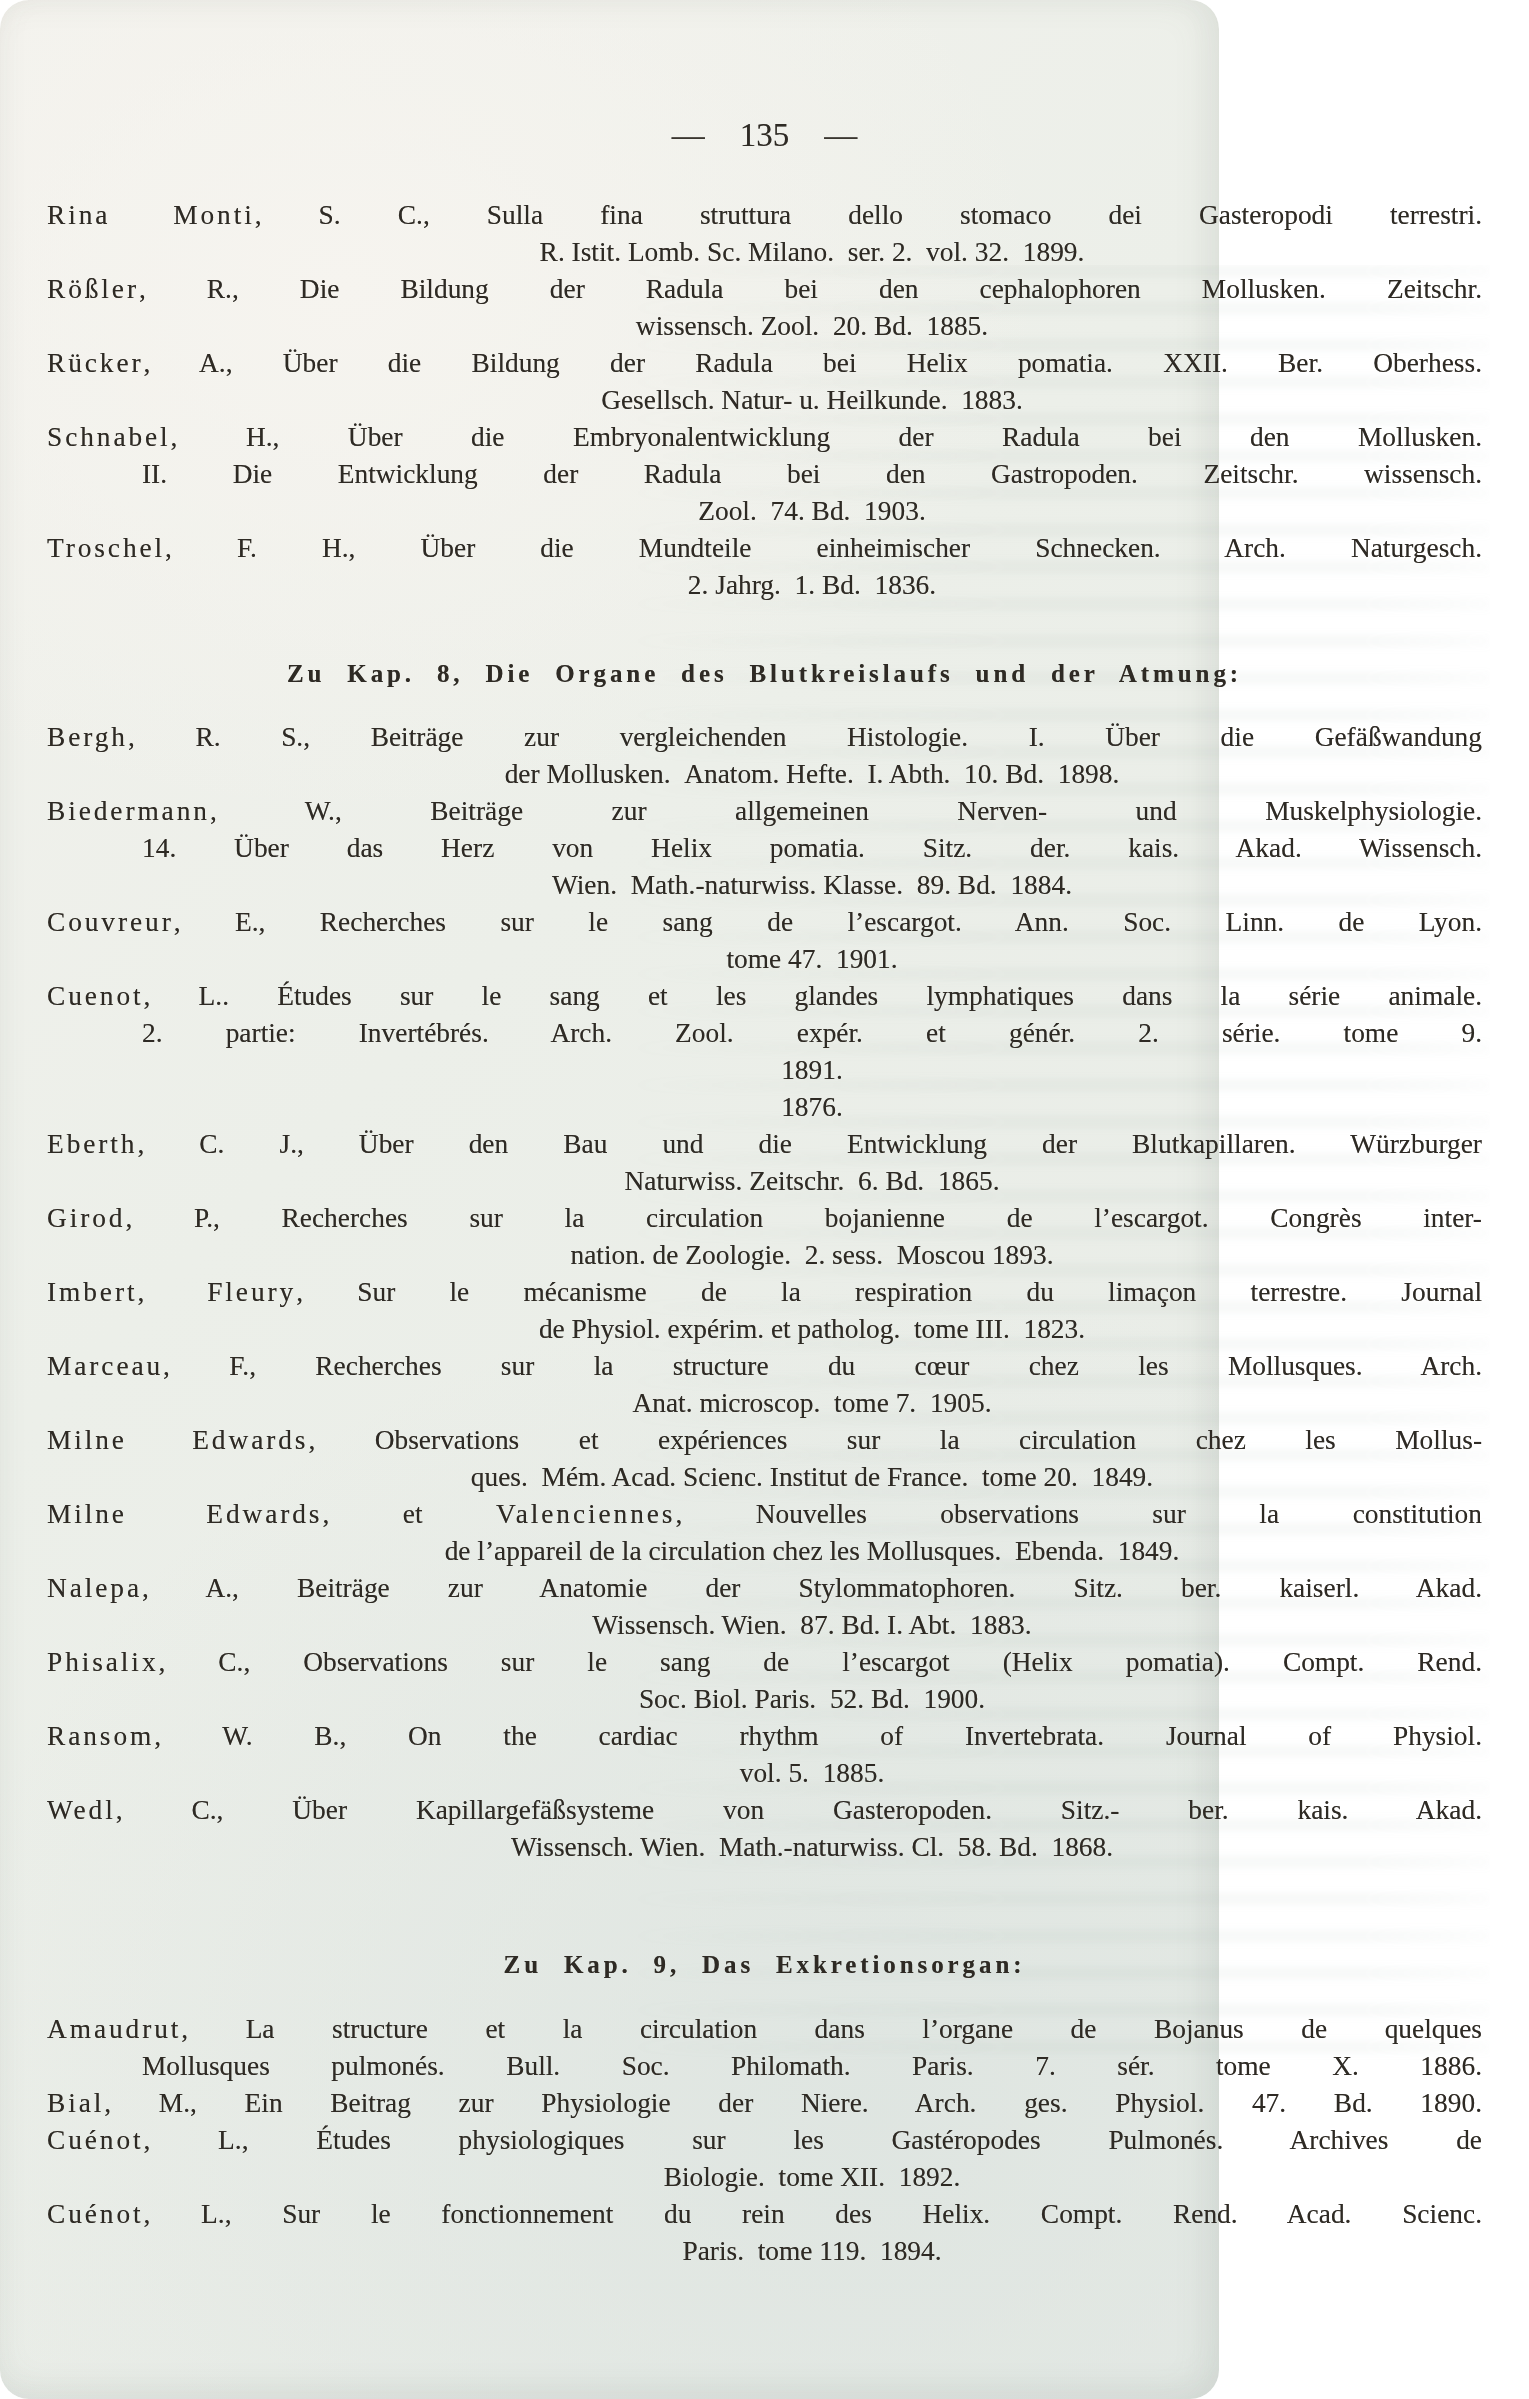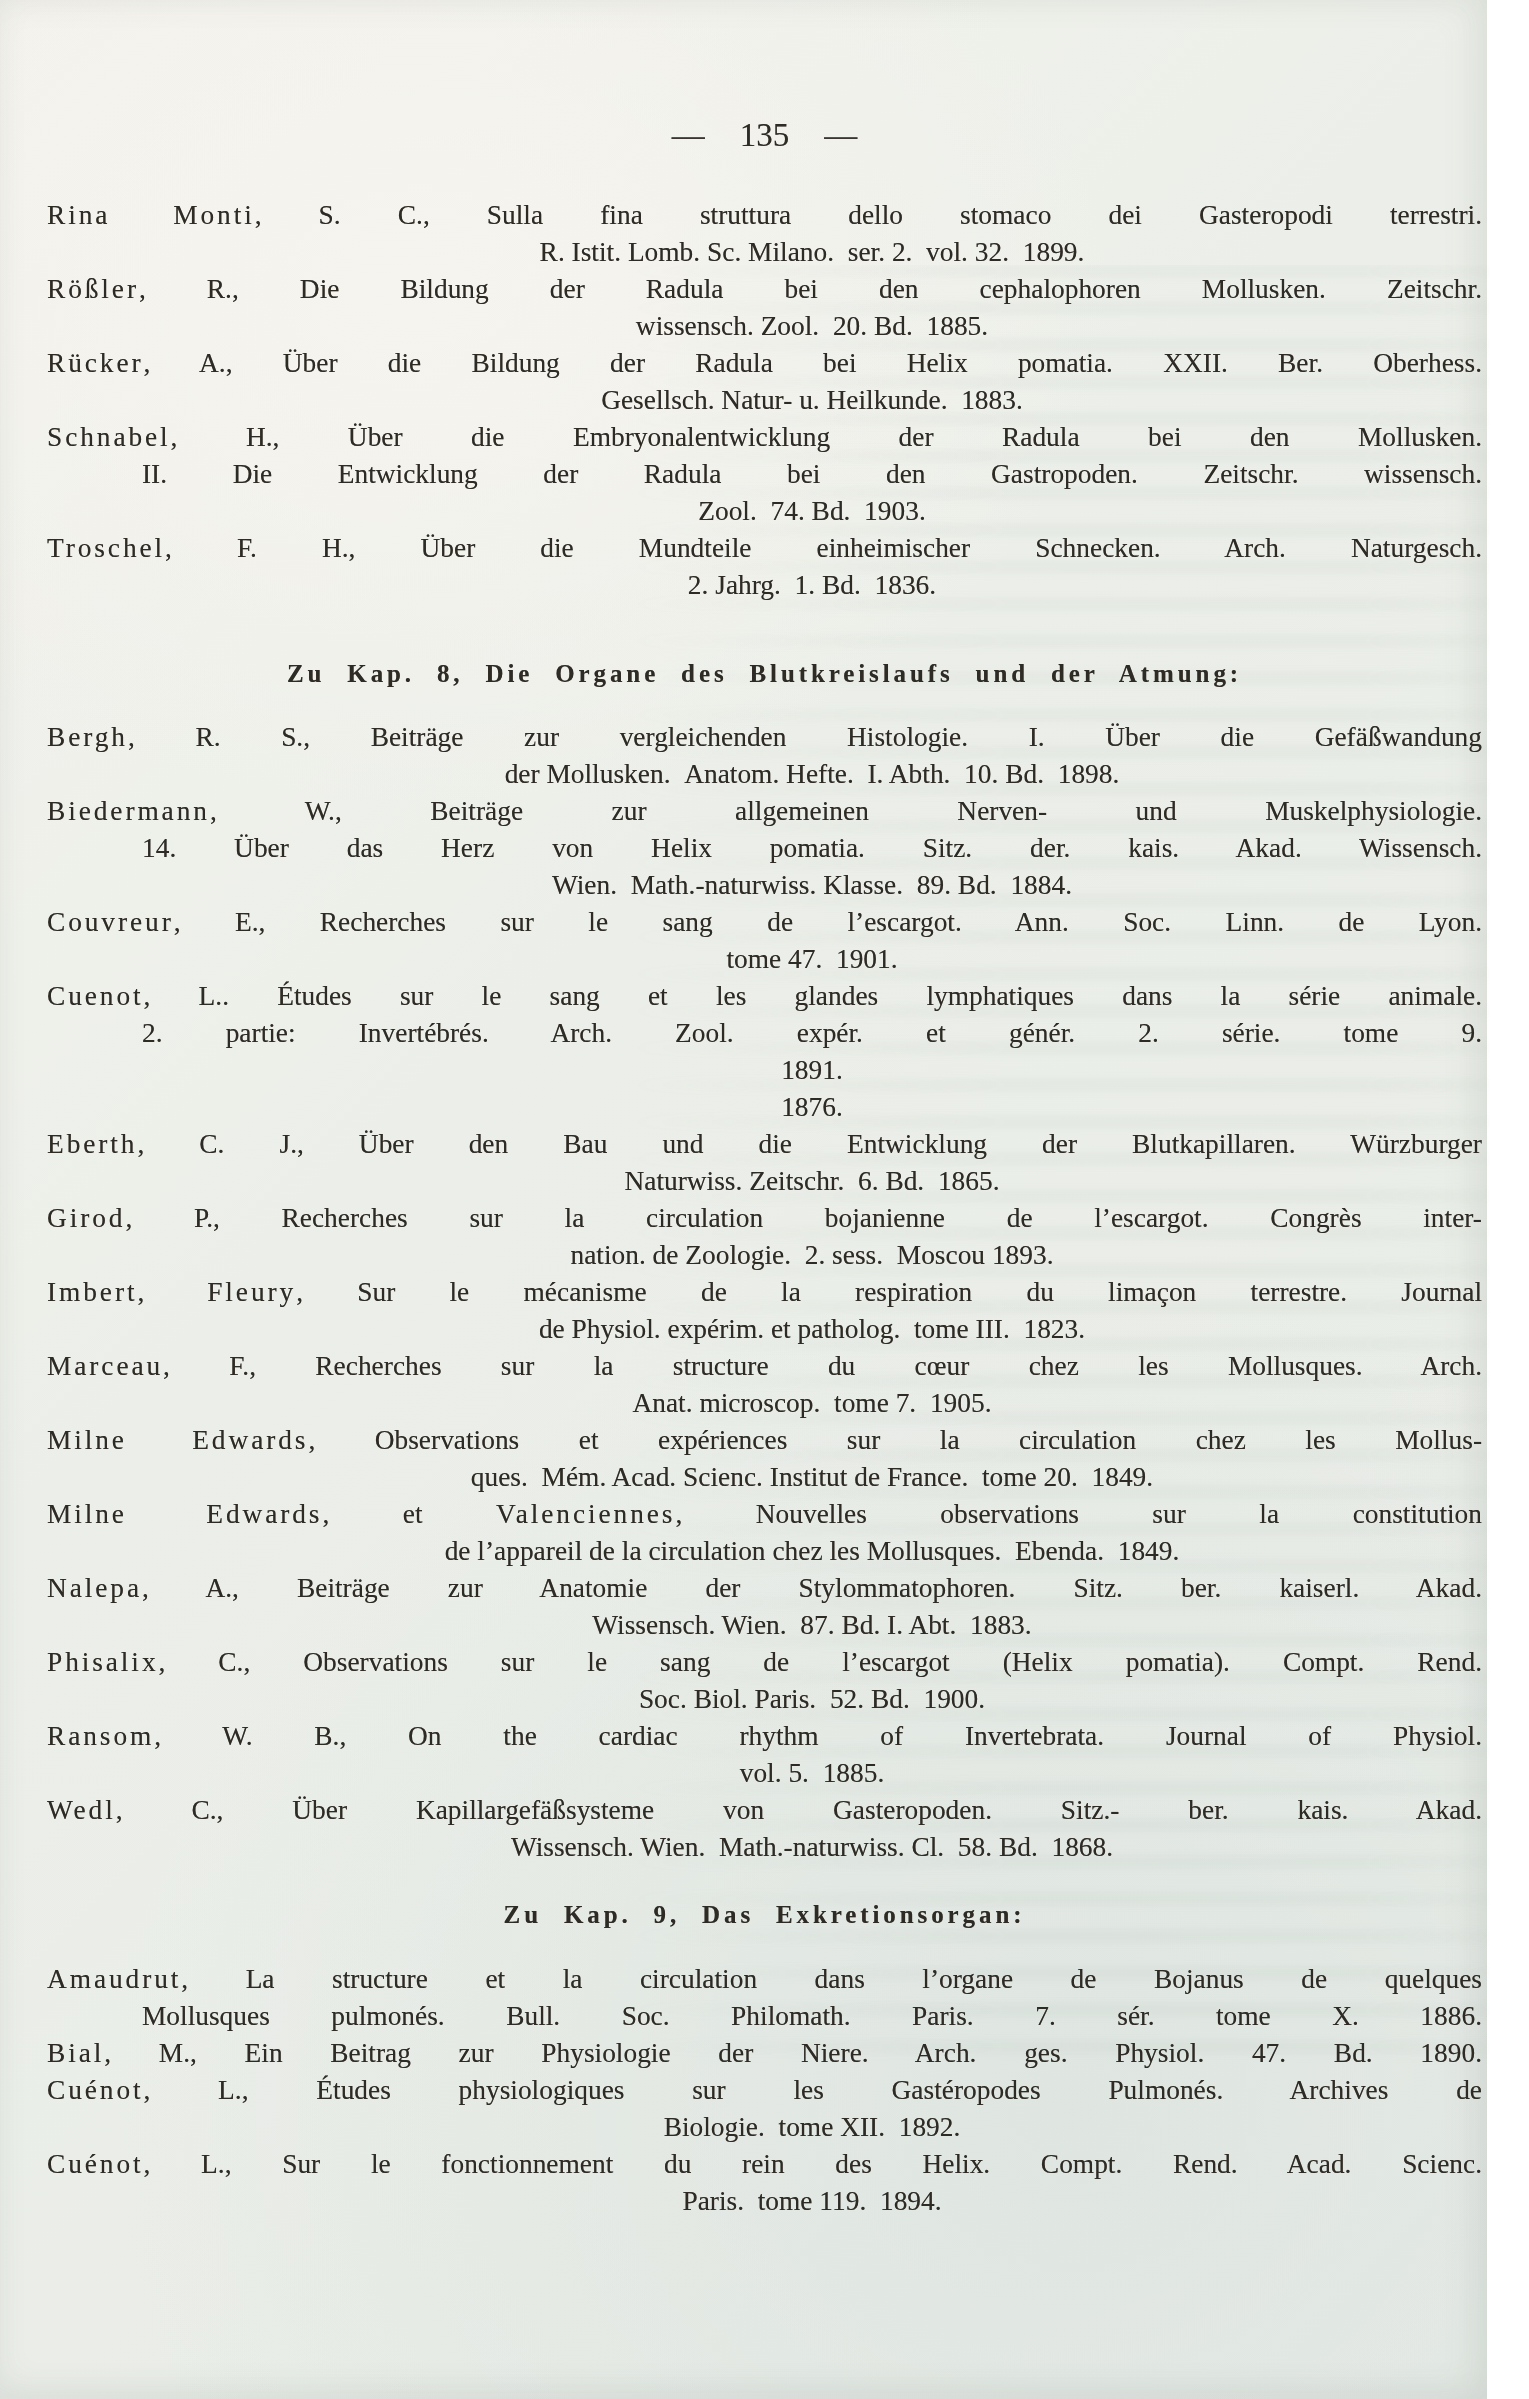--- a/index.html
+++ b/index.html
@@ -3,27 +3,28 @@
 <meta charset="utf-8">
 <style>
   html, body { margin: 0; padding: 0; }
   body {
     width: 1529px; height: 2399px;
     font-family: "Liberation Serif", "DejaVu Serif", serif;
     overflow: hidden;
   }
   .page {
     position: relative;
-    width: 1487px; height: 2399px;
+    width: 1219px; height: 2399px;
     color: #2e2a24;
     background:
       radial-gradient(1176px 882px at 28% 12%, #f6f4ef 0%, rgba(246,244,239,0) 60%),
       radial-gradient(1470px 1274px at 72% 88%, rgba(221,228,224,0.85) 0%, rgba(221,228,224,0) 65%),
       linear-gradient(135deg, #f3f2ed 0%, #ecefe9 40%, #e7ebe6 100%);
     box-shadow: inset -13.7px 0 35px rgba(90,100,95,0.08), inset 0 -11.8px 33px rgba(90,100,95,0.06);
+    border-radius: 29px;
   }
   
   .ghost {
     position: absolute; left: 627px; top: 265px; width: 863px; height: 1813px;
     background: repeating-linear-gradient(180deg,
       rgba(140,160,148,0.07) 0px, rgba(140,160,148,0.07) 11.8px,
       rgba(0,0,0,0) 11.8px, rgba(0,0,0,0) 37px);
     filter: blur(3.9px);
     -webkit-mask-image: linear-gradient(90deg, rgba(0,0,0,0) 0%, #000 45%, #000 85%, rgba(0,0,0,0.35) 100%);
     mask-image: linear-gradient(90deg, rgba(0,0,0,0) 0%, #000 45%, #000 85%, rgba(0,0,0,0.35) 100%);
@@ -42,21 +43,21 @@
   .line { height: 37px; line-height: 37px; text-align: center; }
   .line.cont { padding-left: 95px; }
   .line.just { text-align: justify; text-align-last: justify; }
   .spaced { letter-spacing: 2.9px; word-spacing: 2.9px; }
   .sec-heading {
     font-weight: 700; font-size: 25px; line-height: 37px;
     letter-spacing: 3.9px; word-spacing: 11.8px;
     text-align: center;
     margin: 51px 0 27.4px 0;
   }
-  .sec-heading.h-sec2 { margin-top: 30px; }
+  .sec-heading.h-sec2 { margin-top: 80px; }
 </style>
 </head>
 <body>
 
 <div class="page">
   <div class="ghost"></div>
   <div class="pageno"><span class="dash">—</span><span class="num">135</span><span class="dash">—</span></div>
   <div class="bib">
       <div class="entry">
         <div class="line just"><span class="spaced">Rina Monti</span><span>, S. C., Sulla fina struttura dello stomaco dei Gasteropodi terrestri.</span></div>

